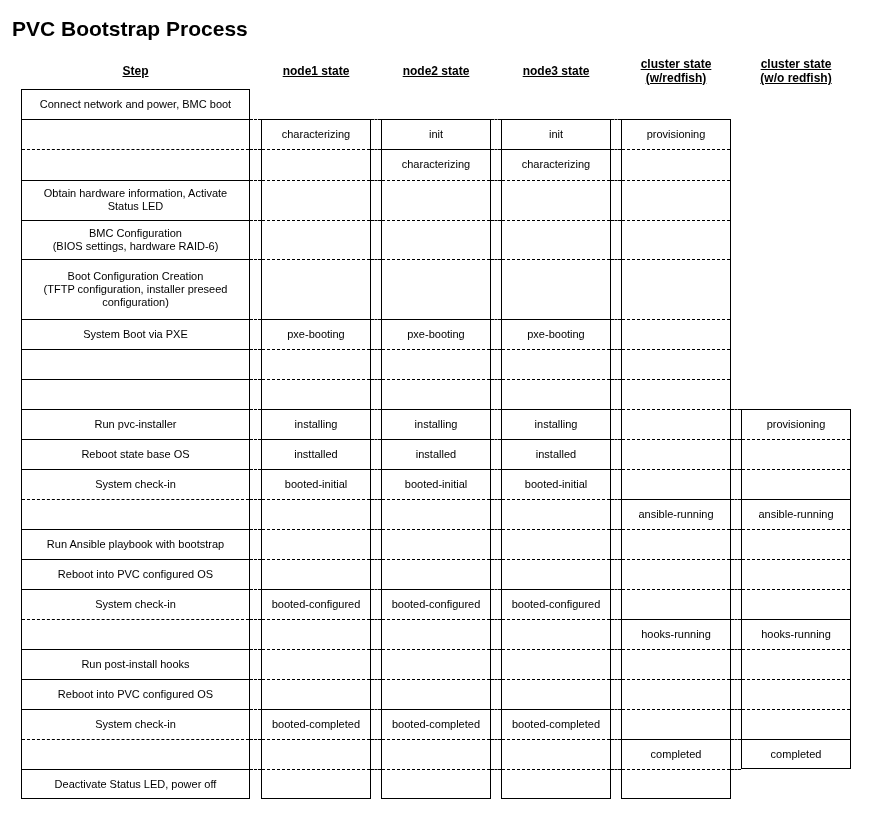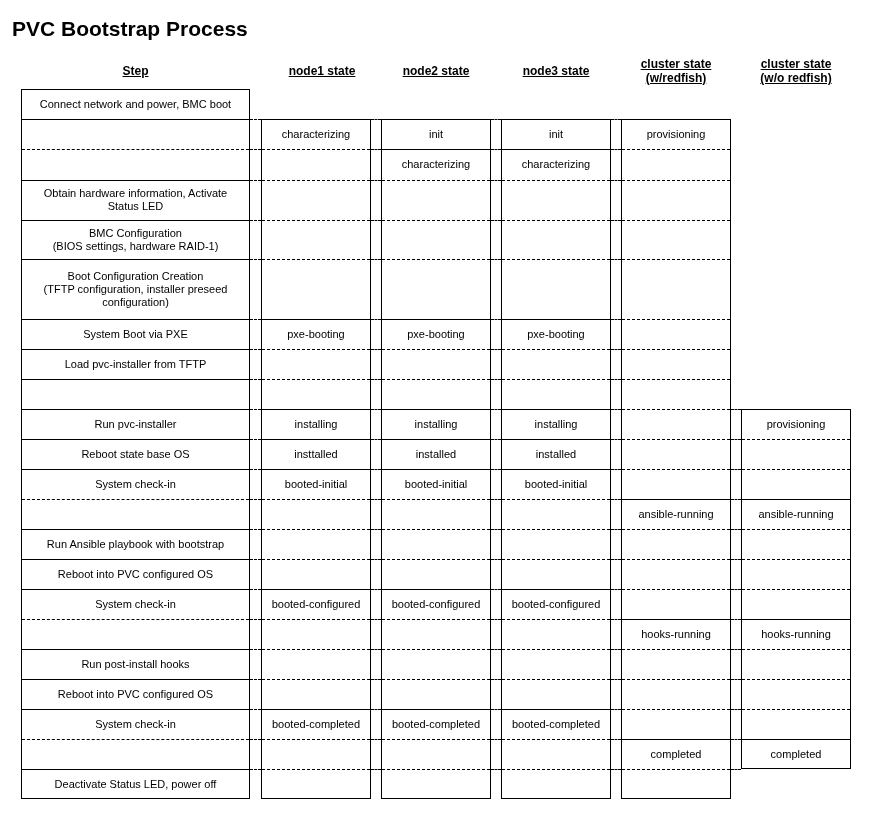--- a/index.html
+++ b/index.html
@@ -30,46 +30,45 @@
   .sep.dashed{border-top-style:dashed;}
   .stitch{position:absolute;height:0;border-top:1px dashed #000000;}
 </style>
 </head>
 <body>
 
 <div class="canvas" id="canvas">
   <div class="title">PVC Bootstrap Process</div>
 
   <div class="col-header" style="left:21px;width:229px">Step</div>
-  <div class="col-header" style="left:267px;width:110px">node1 state</div>
+  <div class="col-header" style="left:261px;width:110px">node1 state</div>
   <div class="col-header" style="left:381px;width:110px">node2 state</div>
   <div class="col-header" style="left:501px;width:110px">node3 state</div>
   <div class="col-header" style="left:621px;width:110px">cluster state
 (w/redfish)</div>
   <div class="col-header" style="left:741px;width:110px">cluster state
 (w/o redfish)</div>
 <div class="box" style="left: 21px; top: 89px; width: 229px; height: 710px;"></div>
     <div class="cell" style="left: 21px; top: 89px; width: 229px; height: 30px;">Connect network and power, BMC boot</div>
     <div class="sep" style="left: 22px; top: 119px; width: 227px;"></div>
     <div class="sep dashed" style="left: 22px; top: 149px; width: 227px;"></div>
     <div class="cell" style="left: 21px; top: 149px; width: 229px; height: 31px;"></div>
     <div class="sep" style="left: 22px; top: 180px; width: 227px;"></div>
     <div class="cell" style="left: 21px; top: 180px; width: 229px; height: 40px;">Obtain hardware information, Activate
 Status LED</div>
     <div class="sep" style="left: 22px; top: 220px; width: 227px;"></div>
     <div class="cell" style="left: 21px; top: 220px; width: 229px; height: 39px;">BMC Configuration
-(BIOS settings, hardware RAID-1)</div>
+(BIOS settings, hardware RAID-6)</div>
     <div class="sep" style="left: 22px; top: 259px; width: 227px;"></div>
     <div class="cell" style="left: 21px; top: 259px; width: 229px; height: 60px;">Boot Configuration Creation
 (TFTP configuration, installer preseed
 configuration)</div>
     <div class="sep" style="left: 22px; top: 319px; width: 227px;"></div>
     <div class="cell" style="left: 21px; top: 319px; width: 229px; height: 30px;">System Boot via PXE</div>
     <div class="sep" style="left: 22px; top: 349px; width: 227px;"></div>
-    <div class="cell" style="left: 21px; top: 349px; width: 229px; height: 30px;">Load pvc-installer from TFTP</div>
     <div class="sep" style="left: 22px; top: 379px; width: 227px;"></div>
     <div class="sep" style="left: 22px; top: 409px; width: 227px;"></div>
     <div class="cell" style="left: 21px; top: 409px; width: 229px; height: 30px;">Run pvc-installer</div>
     <div class="sep" style="left: 22px; top: 439px; width: 227px;"></div>
     <div class="cell" style="left: 21px; top: 439px; width: 229px; height: 30px;">Reboot state base OS</div>
     <div class="sep" style="left: 22px; top: 469px; width: 227px;"></div>
     <div class="cell" style="left: 21px; top: 469px; width: 229px; height: 30px;">System check-in</div>
     <div class="sep dashed" style="left: 22px; top: 499px; width: 227px;"></div>
     <div class="cell" style="left: 21px; top: 499px; width: 229px; height: 30px;"></div>
     <div class="sep" style="left: 22px; top: 529px; width: 227px;"></div>

